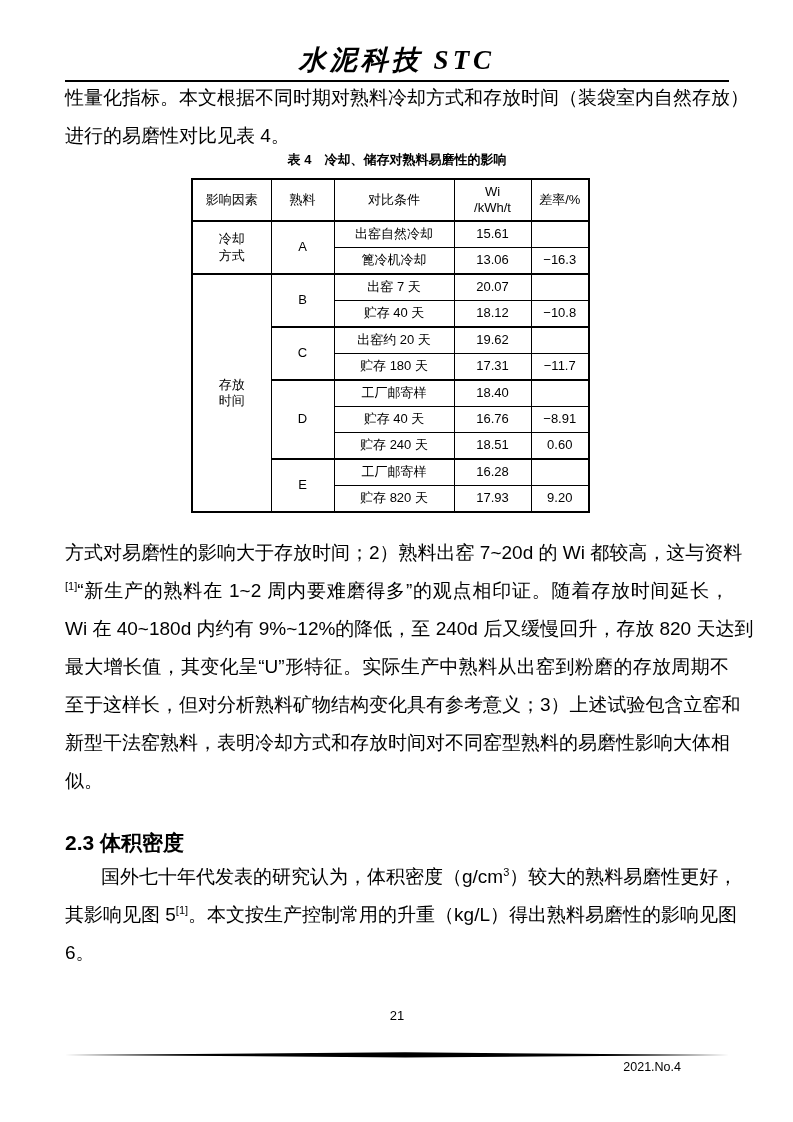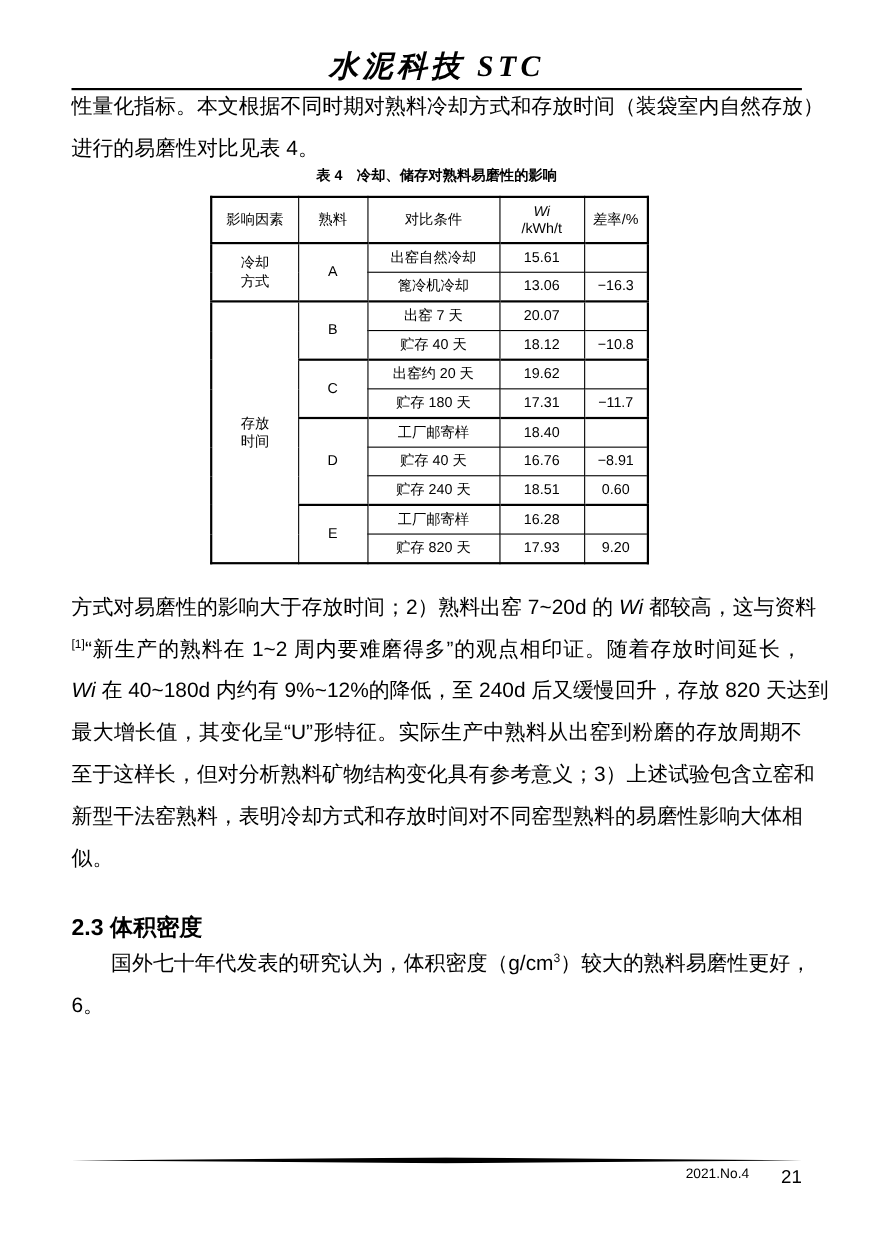--- a/index.html
+++ b/index.html
@@ -30,21 +30,21 @@
     position:absolute;left:65px;width:664px;
     font-size:19px;line-height:38px;
   }
   .para .line{
     white-space:nowrap;
     text-align:justify;
     text-align-last:justify;
   }
   .para .line.last{text-align-last:left;}
   .para .line.indent{text-indent:36px;}
-  .it{font-style:italic;}
+  .it{}
   sup{font-size:11px;line-height:0;vertical-align:super;}
   #p1{top:79px;}
   #p2{top:534px;}
   #p3{top:858px;}
   
   .table-title{
     position:absolute;top:151px;left:65px;width:664px;
     text-align:center;font-weight:bold;font-size:13px;
   }
   table.data{
@@ -65,22 +65,22 @@
   table.data td{height:25px;}
   table.data tr.group-start td{border-top-width:2.5px;}
   
   .section-heading{
     position:absolute;top:829px;left:65px;width:664px;
     font-size:21px;font-weight:bold;margin:0;
   }
   
   .footer-divider{position:absolute;top:1052px;left:65px;}
   .footer-page{
-    position:absolute;top:1060px;left:65px;width:664px;
-    text-align:right;font-size:17px;
+    position:absolute;top:1008px;left:65px;width:664px;
+    text-align:center;font-size:13px;
   }
   .footer-issue{
     position:absolute;top:1060px;right:112px;
     font-size:12.5px;
   }
 </style>
 </head>
 <body>
 
 <div class="page">
@@ -187,20 +187,21 @@
       <div class="line">最大增长值，其变化呈“U”形特征。实际生产中熟料从出窑到粉磨的存放周期不</div>
       <div class="line">至于这样长，但对分析熟料矿物结构变化具有参考意义；3）上述试验包含立窑和</div>
       <div class="line">新型干法窑熟料，表明冷却方式和存放时间对不同窑型熟料的易磨性影响大体相</div>
       <div class="line last">似。</div>
     </div>
 
   <h2 class="section-heading">2.3 体积密度</h2>
 
   <div class="para" id="p3">
       <div class="line indent"><span>国外七十年代发表的研究认为，体积密度（g/cm</span><sup>3</sup><span>）较大的熟料易磨性更好，</span></div>
+      <div class="line"><span>其影响见图 5</span><sup>[1]</sup><span>。本文按生产控制常用的升重（kg/L）得出熟料易磨性的影响见图</span></div>
       <div class="line last">6。</div>
     </div>
 
   <svg class="footer-divider" width="664" height="6" viewBox="0 0 664 6">
     <polygon points="0,2.9 340,0.3 664,2.9 340,5.5" fill="#000"></polygon>
   </svg>
   <div class="footer-page">21</div>
   <div class="footer-issue">2021.No.4</div>
 
 </div>

